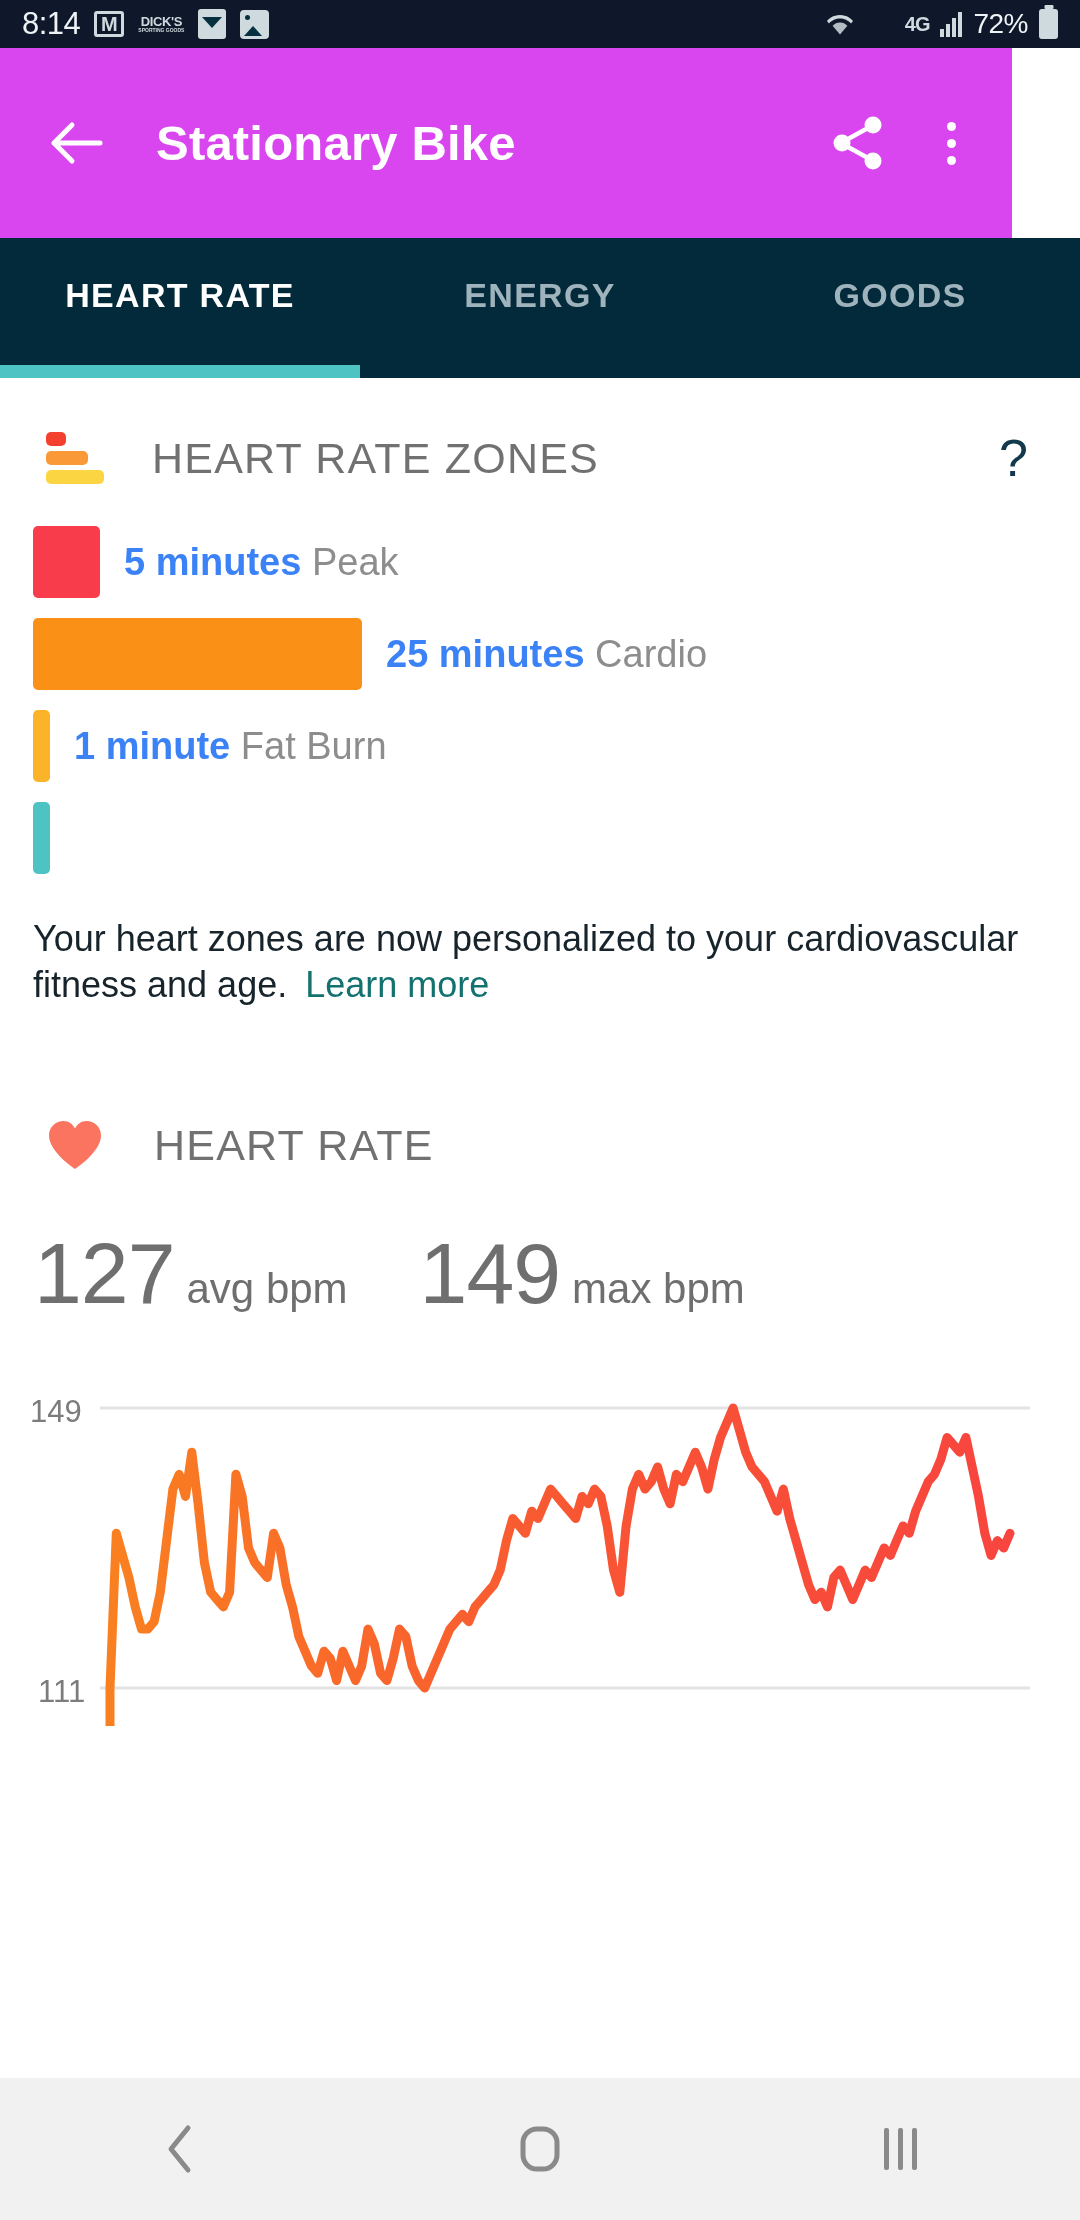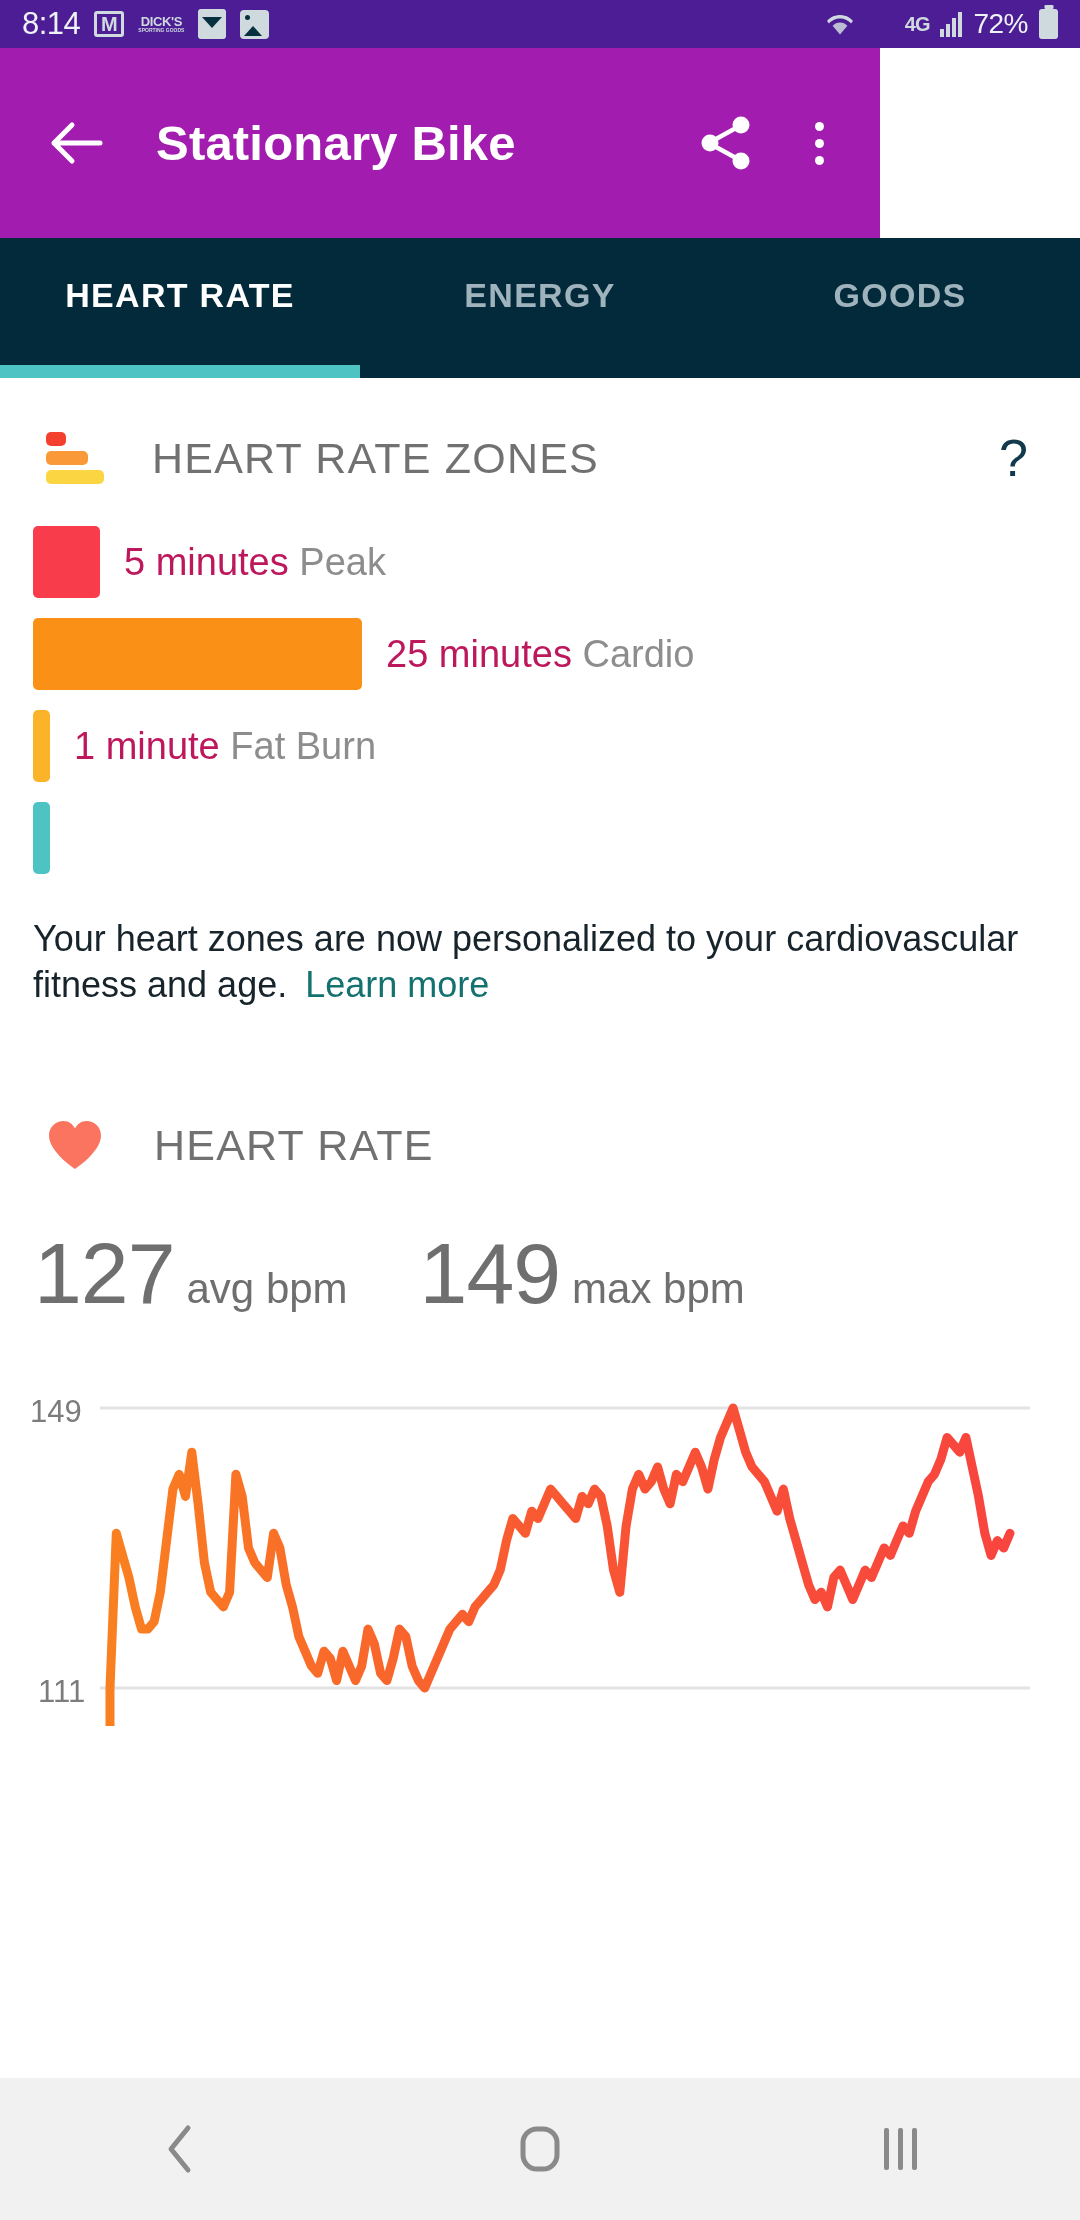--- a/index.html
+++ b/index.html
@@ -7,21 +7,21 @@
   body {
     font-family:"Liberation Sans", sans-serif;
     background:#ffffff;
     overflow:hidden;
     position:relative;
   }
 
   
   .statusbar{
     position:absolute; top:0; left:0; width:1080px; height:48px;
-    background:#4c1d95; display:flex; align-items:center;
+    background:#0f172a; display:flex; align-items:center;
     padding:0 22px; color:#e7eef1;
   }
   .sb-left{ display:flex; align-items:center; gap:14px; flex:1; }
   .sb-right{ display:flex; align-items:center; gap:11px; }
   .sb-time{ font-size:31px; letter-spacing:-0.5px; color:#eef3f5; font-weight:400;}
   .ic{ display:inline-flex; align-items:center; justify-content:center; }
   .gmail-ic{ width:30px; height:26px; border:3px solid #cfdade; border-radius:3px; position:relative;}
   .gmail-ic::before{ content:"M"; position:absolute; left:50%; top:50%; transform:translate(-50%,-52%);
      font-size:20px; font-weight:700; color:#cfdade; line-height:1;}
   .dicks-ic{ font-size:13px; font-weight:800; color:#cfdade; letter-spacing:-0.4px; line-height:1;
@@ -41,22 +41,22 @@
   .bars-ic i{ width:4px; background:#cfdade; display:block;}
   .bars-ic i:nth-child(1){height:8px;} .bars-ic i:nth-child(2){height:13px;}
   .bars-ic i:nth-child(3){height:19px;} .bars-ic i:nth-child(4){height:25px;}
   .batt-pct{ font-size:28px; color:#eef3f5; letter-spacing:-0.5px;}
   .batt-ic{ width:19px; height:30px; border:3px solid #cfdade; border-radius:3px; position:relative; background:#cfdade;}
   .batt-ic::before{content:""; position:absolute; top:-7px; left:50%; transform:translateX(-50%);
      width:9px; height:4px; background:#cfdade; border-radius:1px;}
 
   
   .appbar{
-    position:absolute; top:48px; left:0; width:880px; height:190px;
-    background:#a21caf; display:flex; align-items:center; padding:0 46px;
+    position:absolute; top:48px; left:0; width:1012px; height:190px;
+    background:#d946ef; display:flex; align-items:center; padding:0 46px;
   }
   .back-arrow{ width:62px; height:62px; position:relative; cursor:pointer; flex:none;}
   .back-arrow svg{ display:block; }
   .app-title{ color:#ffffff; font-size:49px; font-weight:700; margin-left:48px; flex:1;
      letter-spacing:0.2px; white-space:nowrap;}
   .share-btn{ width:64px; height:64px; flex:none; margin-right:46px; cursor:pointer;}
   .more-btn{ width:30px; height:64px; flex:none; display:flex; flex-direction:column;
      justify-content:center; align-items:center; gap:8px; cursor:pointer;}
   .more-btn span{ width:9px; height:9px; border-radius:50%; background:#ffffff; display:block;}
 
@@ -90,21 +90,21 @@
   .section-title{ font-size:43px; color:#717171; font-weight:400; letter-spacing:1.2px;
      margin-left:50px; flex:1; white-space:nowrap;}
   .help-icon{ font-size:52px; color:#123a4c; font-weight:400; cursor:pointer; line-height:1;
      padding-right:6px;}
 
   
   .zones{ margin-top:16px; }
   .zone-row{ display:flex; align-items:center; padding-left:33px; margin-bottom:20px;}
   .zone-bar{ border-radius:5px; flex:none;}
   .zone-label{ margin-left:24px; font-size:38px; white-space:nowrap;}
-  .zone-label b{ color:#be185d; font-weight:400;}
+  .zone-label b{ color:#3b82f6; font-weight:700;}
   .zone-label span{ color:#8d8d8d; font-weight:400;}
 
   .zones-note{
     margin:42px 33px 12px 33px; font-size:36px; line-height:1.28; color:#17242b;
     max-width:1014px;
   }
   .zones-note a{ color:#13726f; text-decoration:none; margin-left:18px; cursor:pointer;}
 
   
   .hr-head{ display:flex; align-items:center; padding:0 46px; margin-top:92px; height:90px;}

